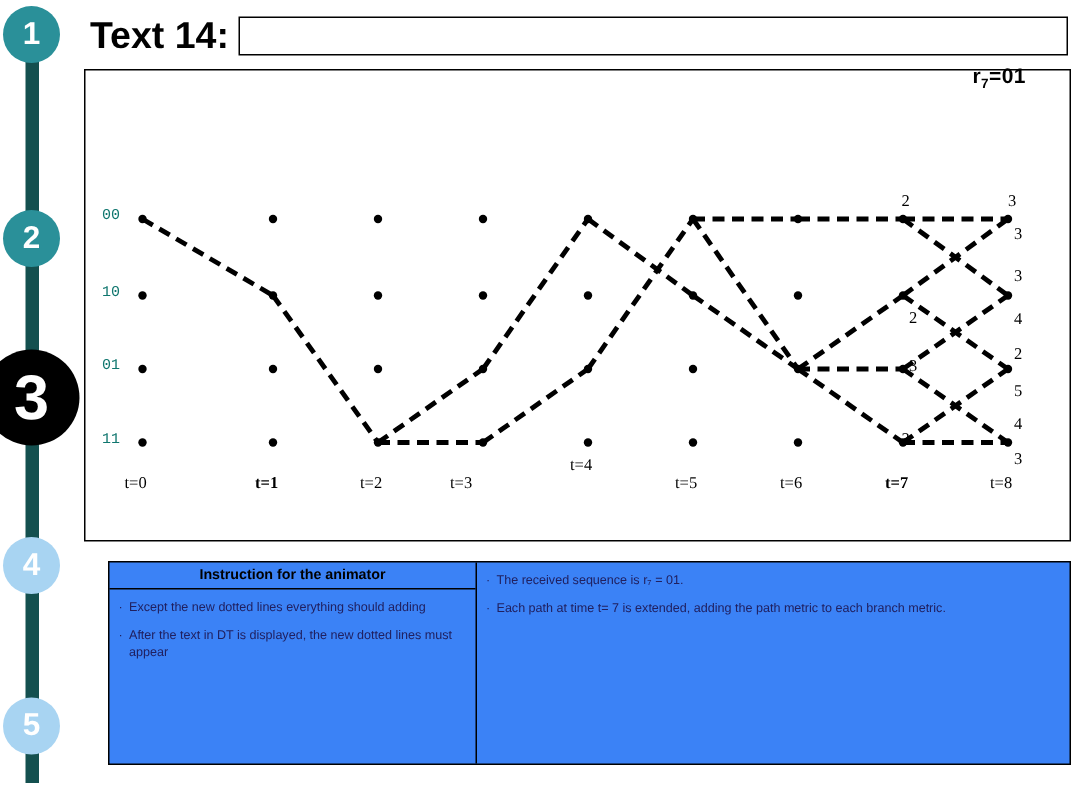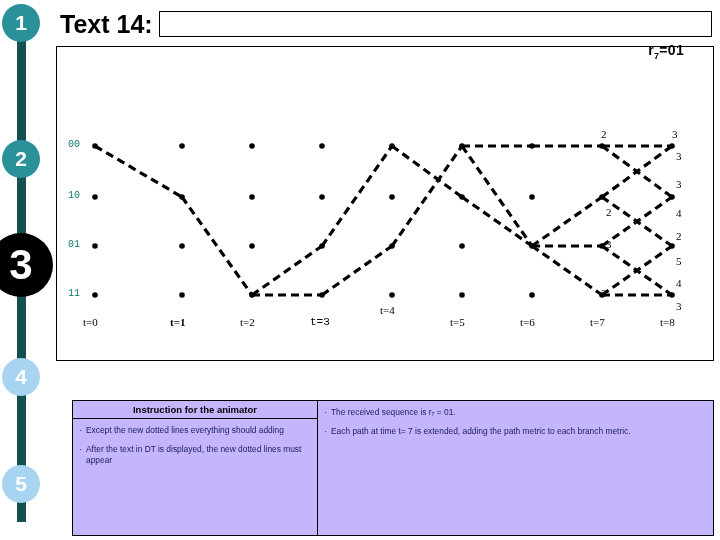--- a/index.html
+++ b/index.html
@@ -32,21 +32,21 @@
   
   #work-area{position:absolute;left:56px;top:46px;width:656px;height:313px;border:1.2px solid #000;background:#fff;}
   #rx-label{position:absolute;right:36px;top:42px;font-size:14px;font-weight:bold;color:#000;letter-spacing:.3px;}
   #rx-label sub{font-size:9px;}
   
   #trellis{position:absolute;left:0;top:0;width:720px;height:360px;pointer-events:none;}
   .row-label{position:absolute;font-size:10px;color:#0f766e;font-family:Liberation Mono, monospace;}
   .t-label{position:absolute;font-size:11px;color:#000;font-family:"Liberation Serif", serif;}
   .metric{position:absolute;font-size:11px;color:#000;font-family:"Liberation Serif", serif;}
   
-  #bottom-table{position:absolute;left:72px;top:400px;width:640px;height:134px;border:1.4px solid #000;display:flex;background:#c4b5fd;}
+  #bottom-table{position:absolute;left:72px;top:374px;width:640px;height:134px;border:1.4px solid #000;display:flex;background:#3b82f6;}
   .tcol{display:flex;flex-direction:column;}
   .tcol.left{width:244px;border-right:1.4px solid #000;}
   .tcol.right{flex:1;}
   .thead{
     height:17px;border-bottom:1.4px solid #000;
     display:flex;align-items:center;justify-content:center;
     font-size:9.5px;font-weight:bold;color:#000;
     font-family:"Liberation Sans", sans-serif;
   }
   .tbody{flex:1;padding:6px 6px 0 6px;}
@@ -139,25 +139,25 @@
     <circle cx="672" cy="295" r="2.8" fill="#000"></circle>
   </svg>
 <div id="trellis-text">
     <div class="row-label" style="left: 68px; top: 139px;">00</div>
     <div class="row-label" style="left: 68px; top: 190px;">10</div>
     <div class="row-label" style="left: 68px; top: 239px; text-align: center;">01</div>
     <div class="row-label" style="left: 68px; top: 288px;">11</div>
     <div class="t-label" style="left: 83px; top: 316px;">t=0</div>
     <div class="t-label" style="left: 170px; top: 316px; font-weight: bold;">t=1</div>
     <div class="t-label" style="left: 240px; top: 316px;">t=2</div>
-    <div class="t-label" style="left: 310px; top: 316px; font-family: Liberation Mono, monospace;">t=3</div>
+    <div class="t-label" style="left: 300px; top: 316px;">t=3</div>
     <div class="t-label" style="left: 380px; top: 304px;">t=4</div>
     <div class="t-label" style="left: 450px; top: 316px;">t=5</div>
     <div class="t-label" style="left: 520px; top: 316px;">t=6</div>
-    <div class="t-label" style="left: 590px; top: 316px;">t=7</div>
+    <div class="t-label" style="left: 590px; top: 316px; font-weight: bold;">t=7</div>
     <div class="t-label" style="left: 660px; top: 316px;">t=8</div>
     <div class="metric" style="left: 601px; top: 128px;">2</div>
     <div class="metric" style="left: 606px; top: 206px;">2</div>
     <div class="metric" style="left: 606px; top: 238px;">3</div>
     <div class="metric" style="left: 601px; top: 287px;">3</div>
     <div class="metric" style="left: 672px; top: 128px;">3</div>
     <div class="metric" style="left: 676px; top: 150px;">3</div>
     <div class="metric" style="left: 676px; top: 178px;">3</div>
     <div class="metric" style="left: 676px; top: 207px;">4</div>
     <div class="metric" style="left: 676px; top: 230px;">2</div>

